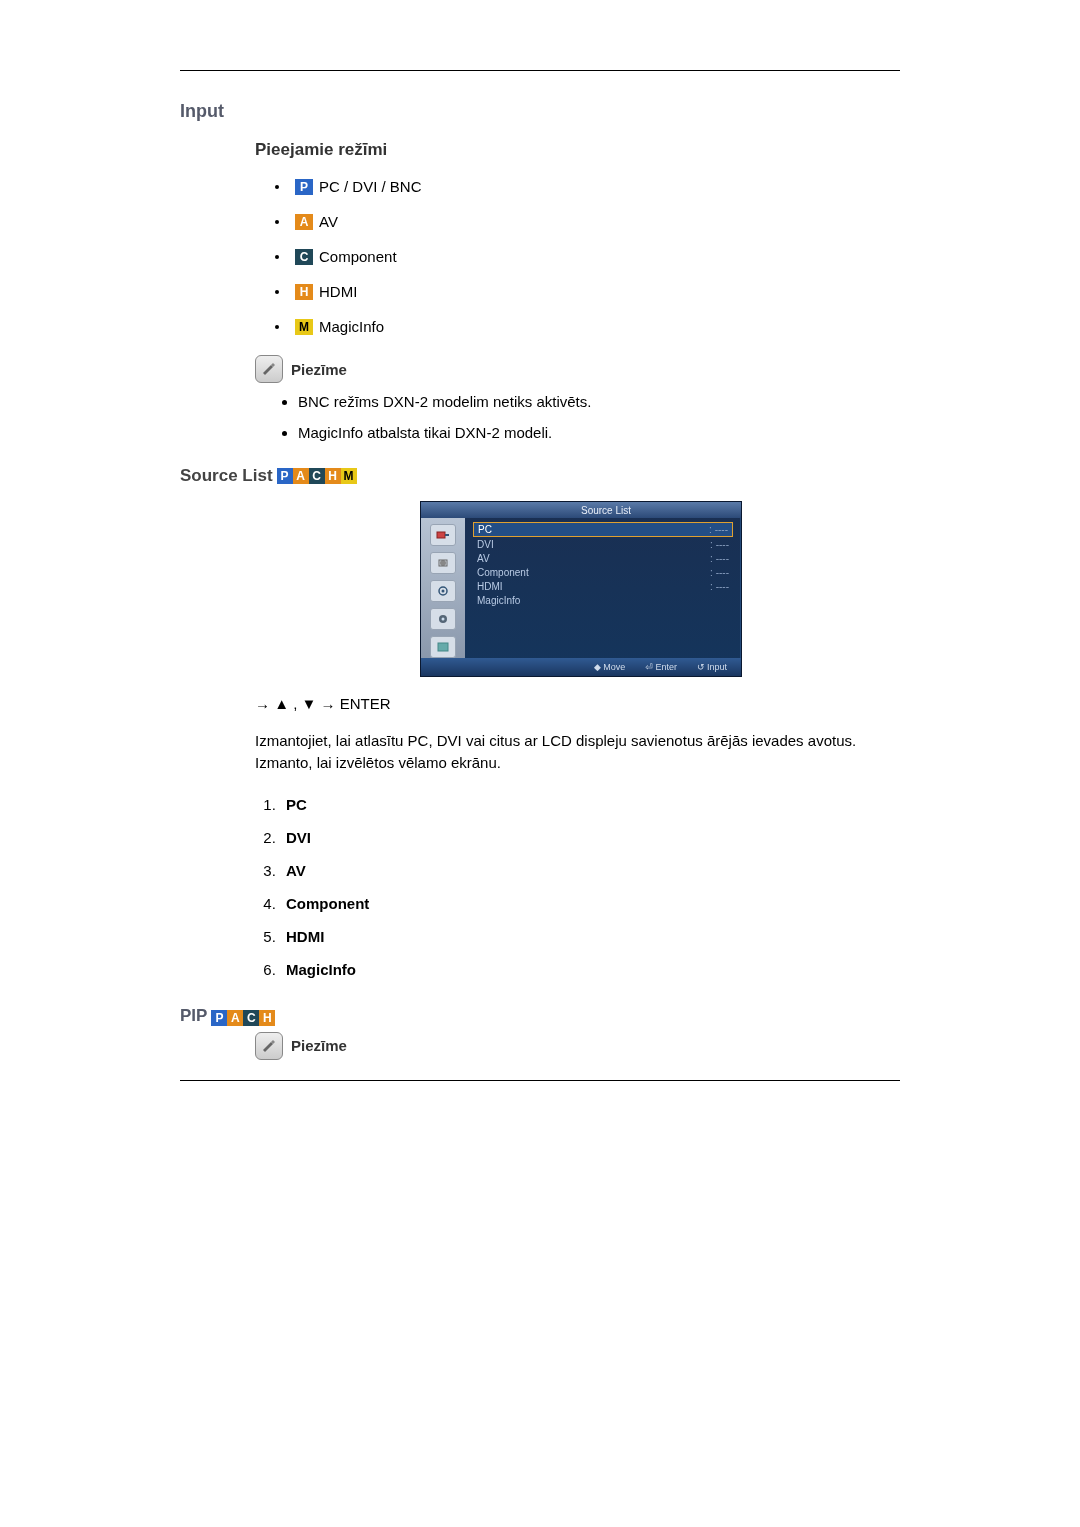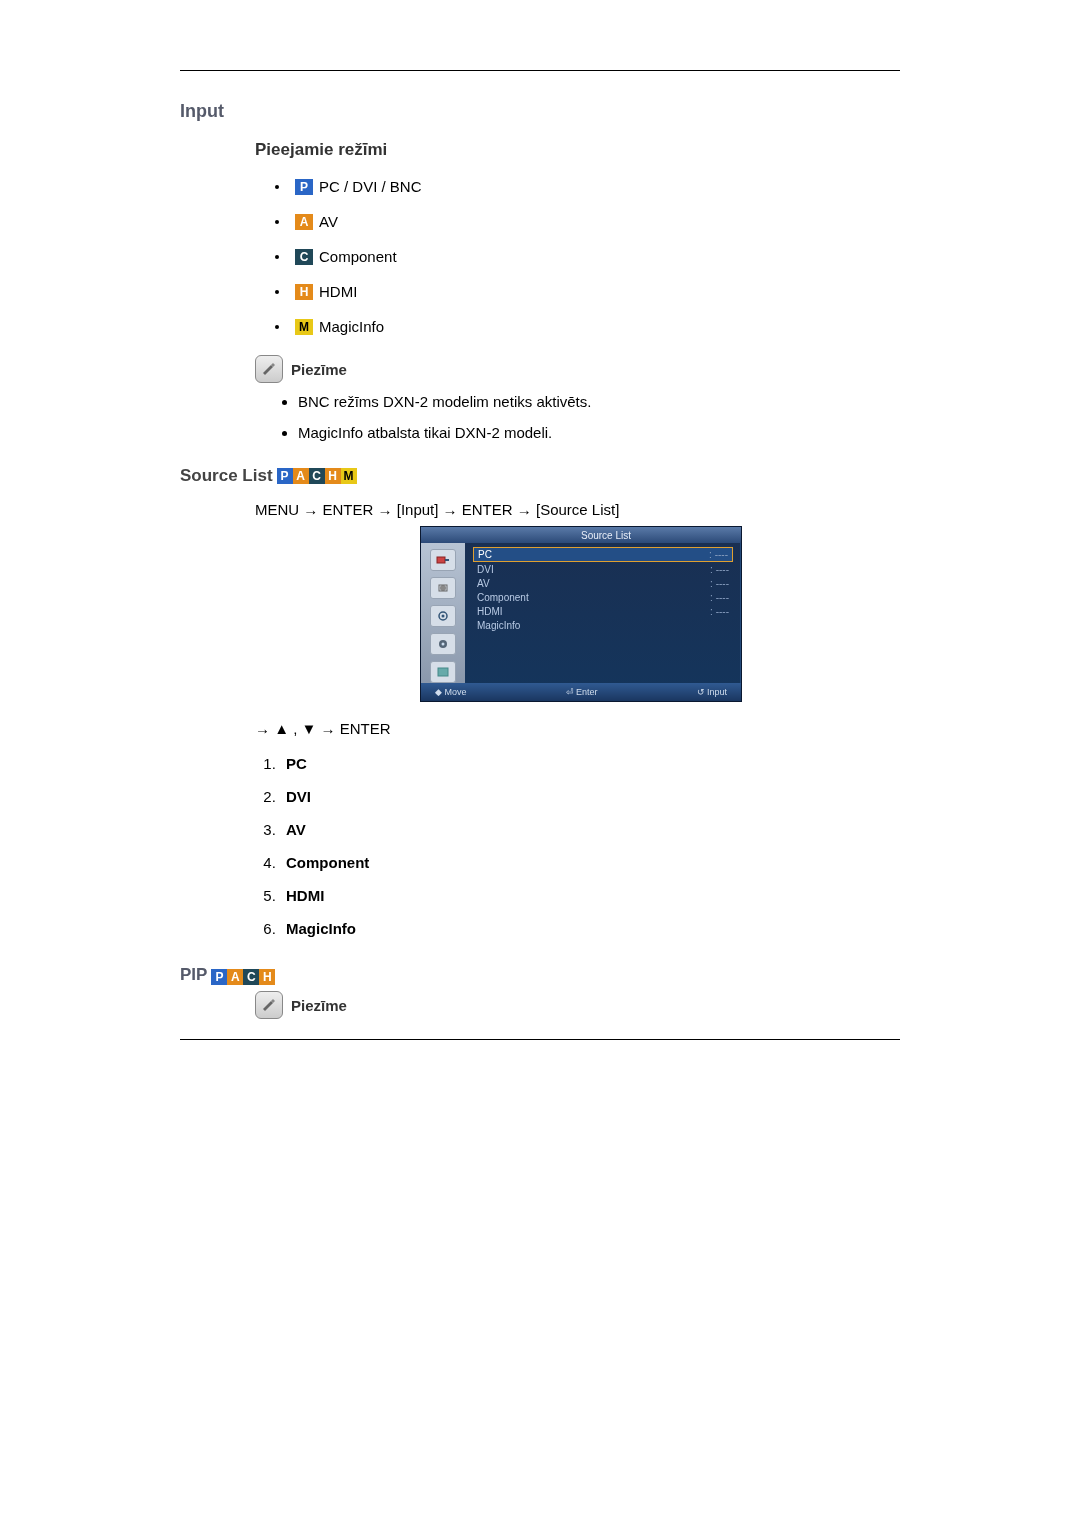--- a/index.html
+++ b/index.html
@@ -156,22 +156,22 @@
     border:1px solid #e0a030;
     background:#234e86;
   }
   .osd-left { color:#b8cae4; }
   .osd-row.sel .osd-left { color:#fff; }
   .osd-right { color:#8aa0c0; }
   .osd-footer {
     background: linear-gradient(#305a92,#1a3660);
     height:18px;
     display:flex;
-    justify-content:space-between;
-    gap:8px;
+    justify-content:flex-end;
+    gap:20px;
     padding:0 14px;
     align-items:center;
     font-size:9px;
     color:#d0dcec;
   }
   .arrows-line {
     margin: 0 0 18px 75px;
     font-size:15px;
   }
   p.body-text {
@@ -263,31 +263,20 @@
       <span class="mode-badge badge-P">P</span>
       <span class="mode-badge badge-A">A</span>
       <span class="mode-badge badge-C">C</span>
       <span class="mode-badge badge-H">
           <span class="fg">H</span>
         </span>
       <span class="mode-badge badge-M">M</span>
     </span>
   </div>
 
-  <div class="nav-path">
-    <span>MENU</span>
-    <span>→</span>
-    <span>ENTER</span>
-    <span>→</span>
-    [<span class="bold">Input</span>]
-    <span>→</span>
-    <span>ENTER</span>
-    <span>→</span>
-    [<span class="bold">Source List</span>]
-  </div>
 
   <div class="osd">
     <div class="osd-title-bar">
         <span>Source List</span>
       </div>
     <div class="osd-body">
       <div class="osd-icons">
         <div class="osd-ic">
             <svg width="14" height="12">
               <rect x="1" y="3" width="8" height="6" fill="#c44" stroke="#822"></rect>
@@ -347,20 +336,23 @@
     </div>
     <div class="osd-footer">
       <span>◆ <span>Move</span></span>
       <span>⏎ <span>Enter</span></span>
       <span>↺ <span>Input</span></span>
     </div>
   </div>
 
   <div class="arrows-line">→ ▲ , ▼ → ENTER</div>
 
+  <p class="body-text">
+    Izmantojiet, lai atlasītu <span class="bold">PC</span>, <span class="bold">DVI</span> vai citus ar LCD displeju savienotus ārējās ievades avotus. Izmanto, lai izvēlētos vēlamo ekrānu.
+  </p>
 
   <ol class="num-list">
     <li><span>PC</span></li>
     <li><span>DVI</span></li>
     <li><span>AV</span></li>
     <li><span>Component</span></li>
     <li><span>HDMI</span></li>
     <li><span>MagicInfo</span></li>
   </ol>
 

